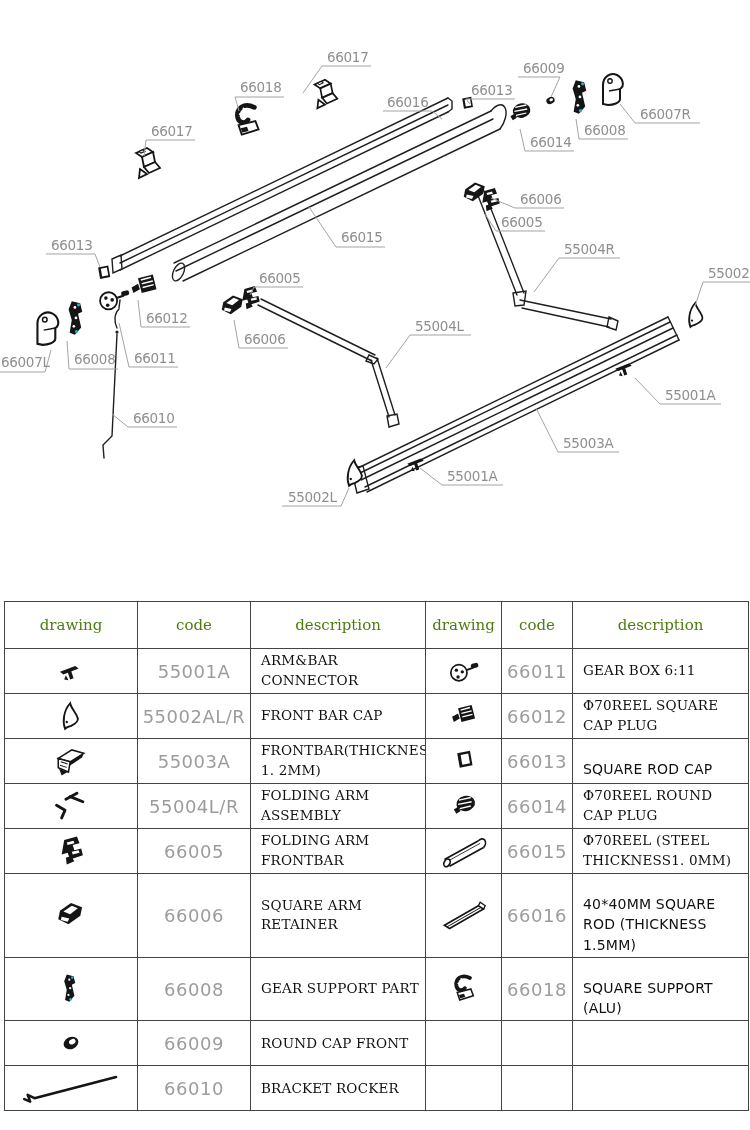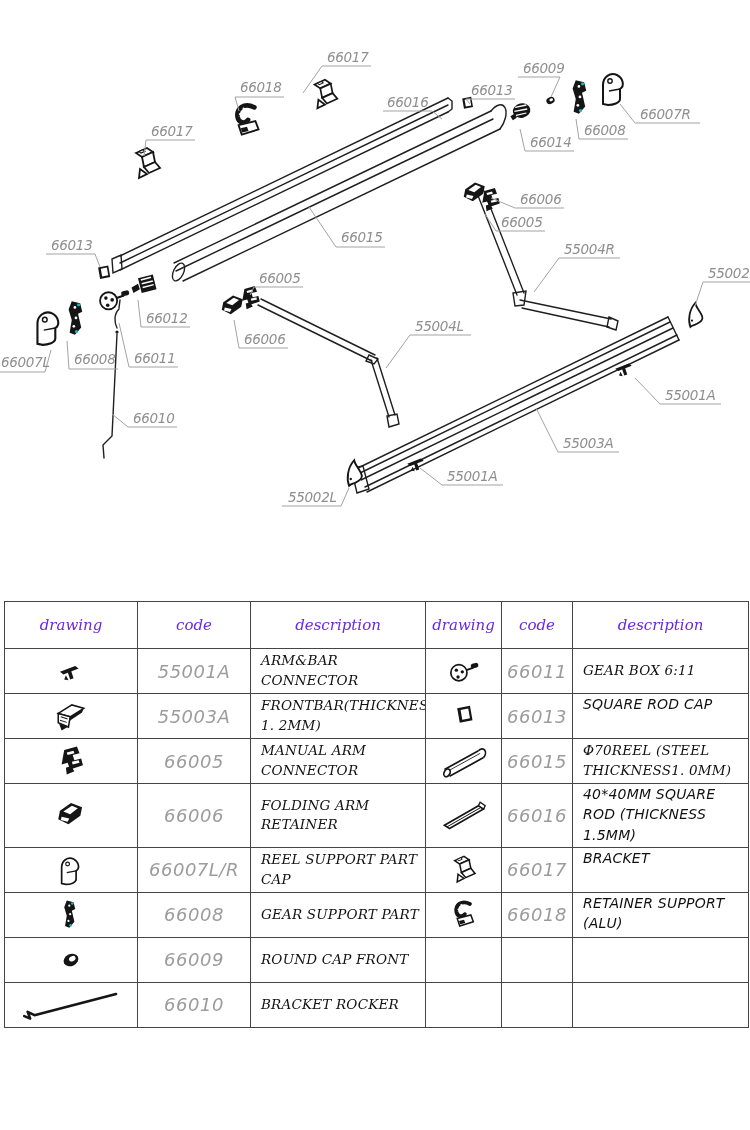--- a/index.html
+++ b/index.html
@@ -1,26 +1,26 @@
 <!DOCTYPE html>
 <html><head>
 <meta charset="utf-8">
 <style>
   html,body{margin:0;padding:0;background:#fff;}
-  .page{position:relative;width:750px;height:1130px;background:#fff;overflow:hidden;font-style:italic;}
+  .page{position:relative;width:750px;height:1130px;background:#fff;overflow:hidden;}
   #diagram{position:absolute;left:0;top:0;}
   .part-label{font-family:"DejaVu Sans",sans-serif;font-size:13.5px;fill:#8f8f8f;letter-spacing:-0.3px;}
   .partline{stroke:#1f1f1f;stroke-width:1.4;fill:none;stroke-linecap:round;}
   #parts-table{position:absolute;left:4px;top:601px;width:744px;border-collapse:collapse;table-layout:fixed;}
   #parts-table th,#parts-table td{border:1px solid #444;overflow:hidden;}
-  #parts-table th{font-family:"DejaVu Serif","Liberation Serif",serif;font-weight:400;font-size:15px;height:44px;color:#6d28d9;}
+  #parts-table th{font-family:"DejaVu Serif","Liberation Serif",serif;font-weight:400;font-size:15px;height:44px;color:#4d7c0f;}
   #parts-table tr{height:45px;}
   td.code{font-family:"DejaVu Sans",sans-serif;color:#9c9c9c;font-size:18px;text-align:center;letter-spacing:.5px;white-space:nowrap;}
   td.desc{font-family:"DejaVu Serif","Liberation Serif",serif;font-size:13.5px;color:#111;padding:2px 4px 2px 10px;letter-spacing:.2px;line-height:1.45;}
-  td.desc.alt{font-family:"DejaVu Sans",sans-serif;font-size:14px;font-weight:500;vertical-align:top;padding-top:0;letter-spacing:.2px;}
+  td.desc.alt{font-family:"DejaVu Sans",sans-serif;font-size:14px;font-weight:500;vertical-align:top;padding-top:20px;letter-spacing:.2px;}
   td.draw{text-align:center;vertical-align:middle;}
   td.draw svg{display:inline-block;vertical-align:middle;}
 </style>
 </head>
 <body>
 
 <div class="page">
 
 <svg id="diagram" width="750" height="598" viewBox="0 0 750 598" xmlns="http://www.w3.org/2000/svg">
   <defs>
@@ -276,77 +276,89 @@
           <td class="code">55001A</td>
           <td class="desc">ARM&amp;BAR CONNECTOR</td>
           <td class="draw"><svg viewBox="0 0 40 40" width="34" height="34">
               <use href="#sym-66011"></use>
             </svg></td>
           <td class="code">66011</td>
           <td class="desc">GEAR BOX 6:11</td>
         </tr>
         <tr>
           <td class="draw"><svg viewBox="0 0 40 40" width="34" height="34">
+              <use href="#sym-55002"></use>
+            </svg></td>
+          <td class="code">55002AL/R</td>
+          <td class="desc">FRONT BAR CAP</td>
+          <td class="draw"><svg viewBox="0 0 40 40" width="34" height="34">
+              <use href="#sym-66012"></use>
+            </svg></td>
+          <td class="code">66012</td>
+          <td class="desc">Φ70REEL SQUARE CAP PLUG</td>
+        </tr>
+        <tr>
+          <td class="draw"><svg viewBox="0 0 40 40" width="34" height="34">
               <use href="#sym-55003A"></use>
             </svg></td>
           <td class="code">55003A</td>
           <td class="desc">FRONTBAR(THICKNESS 1. 2MM)</td>
           <td class="draw"><svg viewBox="0 0 40 40" width="34" height="34">
               <use href="#sym-66013"></use>
             </svg></td>
           <td class="code">66013</td>
           <td class="desc alt">SQUARE ROD CAP</td>
         </tr>
         <tr>
           <td class="draw"><svg viewBox="0 0 40 40" width="34" height="34">
+              <use href="#sym-55004"></use>
+            </svg></td>
+          <td class="code">55004L/R</td>
+          <td class="desc">FOLDING ARM ASSEMBLY</td>
+          <td class="draw"><svg viewBox="0 0 40 40" width="34" height="34">
+              <use href="#sym-66014"></use>
+            </svg></td>
+          <td class="code">66014</td>
+          <td class="desc">Φ70REEL ROUND CAP PLUG</td>
+        </tr>
+        <tr>
+          <td class="draw"><svg viewBox="0 0 40 40" width="34" height="34">
               <use href="#sym-66005"></use>
             </svg></td>
           <td class="code">66005</td>
-          <td class="desc">MANUAL ARM CONNECTOR</td>
+          <td class="desc">FOLDING ARM FRONTBAR</td>
           <td class="draw"><svg viewBox="0 0 60 40" width="52" height="34">
               <use href="#sym-66015"></use>
             </svg></td>
           <td class="code">66015</td>
           <td class="desc">Φ70REEL (STEEL THICKNESS1. 0MM)</td>
         </tr>
         <tr>
           <td class="draw"><svg viewBox="0 0 40 40" width="34" height="34">
               <use href="#sym-66006"></use>
             </svg></td>
           <td class="code">66006</td>
-          <td class="desc">FOLDING ARM RETAINER</td>
+          <td class="desc">SQUARE ARM RETAINER</td>
           <td class="draw"><svg viewBox="0 0 60 40" width="52" height="34">
               <use href="#sym-66016"></use>
             </svg></td>
           <td class="code">66016</td>
           <td class="desc alt">40*40MM SQUARE ROD (THICKNESS 1.5MM)</td>
         </tr>
         <tr>
           <td class="draw"><svg viewBox="0 0 40 40" width="34" height="34">
-              <use href="#sym-66007"></use>
-            </svg></td>
-          <td class="code">66007L/R</td>
-          <td class="desc">REEL SUPPORT PART CAP</td>
-          <td class="draw"><svg viewBox="0 0 40 40" width="34" height="34">
-              <use href="#sym-66017"></use>
-            </svg></td>
-          <td class="code">66017</td>
-          <td class="desc alt">BRACKET</td>
-        </tr>
-        <tr>
-          <td class="draw"><svg viewBox="0 0 40 40" width="34" height="34">
               <use href="#sym-66008"></use>
             </svg></td>
           <td class="code">66008</td>
           <td class="desc">GEAR SUPPORT PART</td>
           <td class="draw"><svg viewBox="0 0 40 40" width="34" height="34">
               <use href="#sym-66018"></use>
             </svg></td>
           <td class="code">66018</td>
-          <td class="desc alt">RETAINER SUPPORT (ALU)</td>
+          <td class="desc alt">SQUARE SUPPORT (ALU)</td>
         </tr>
         <tr>
           <td class="draw"><svg viewBox="0 0 40 40" width="34" height="34">
               <use href="#sym-66009"></use>
             </svg></td>
           <td class="code">66009</td>
           <td class="desc">ROUND CAP FRONT</td>
           <td class="draw"></td>
           <td class="code"></td>
           <td class="desc"></td>

